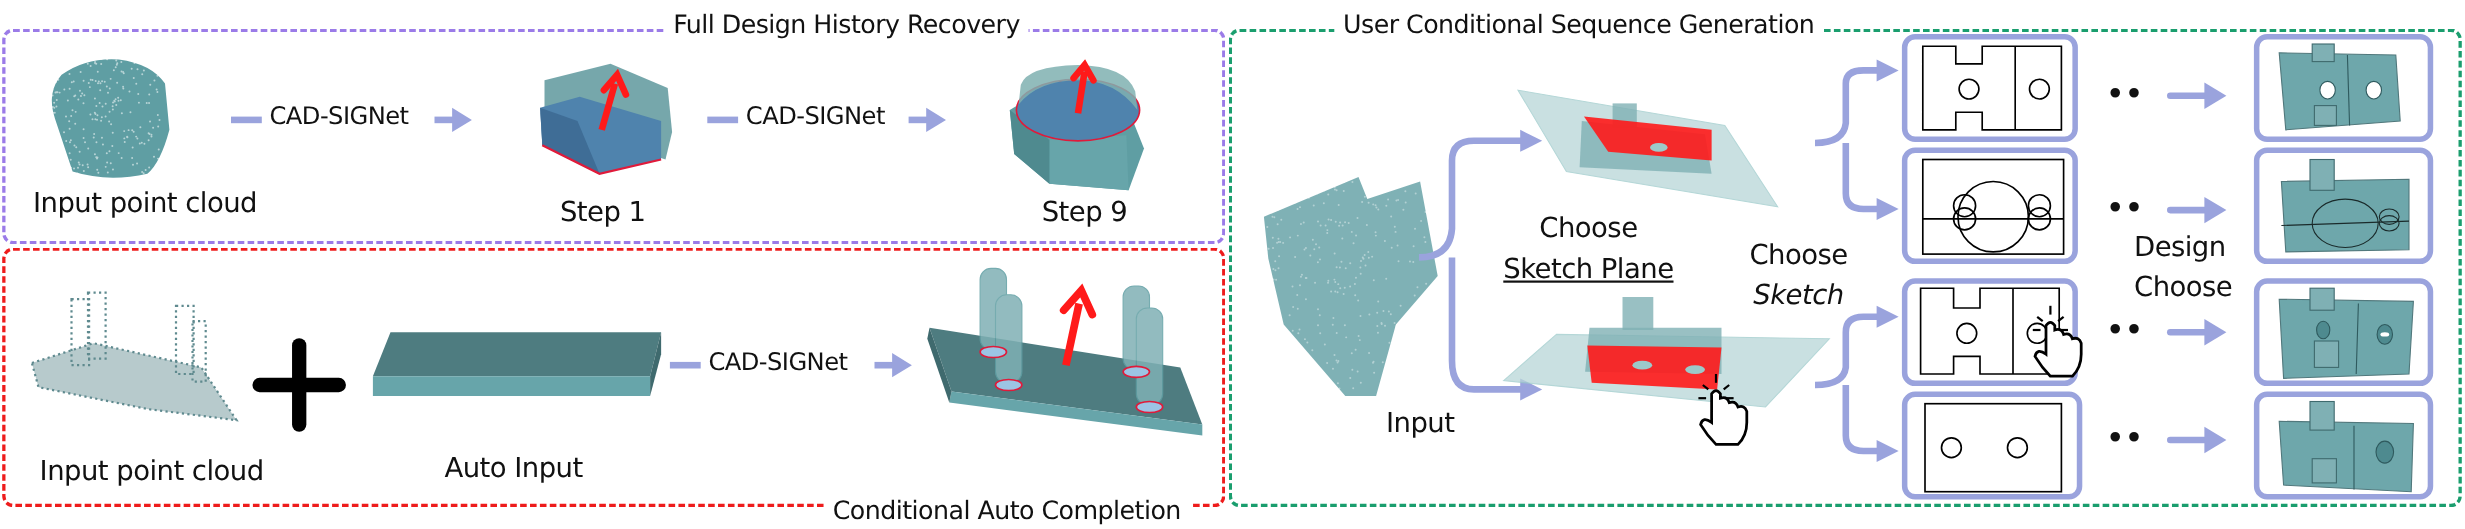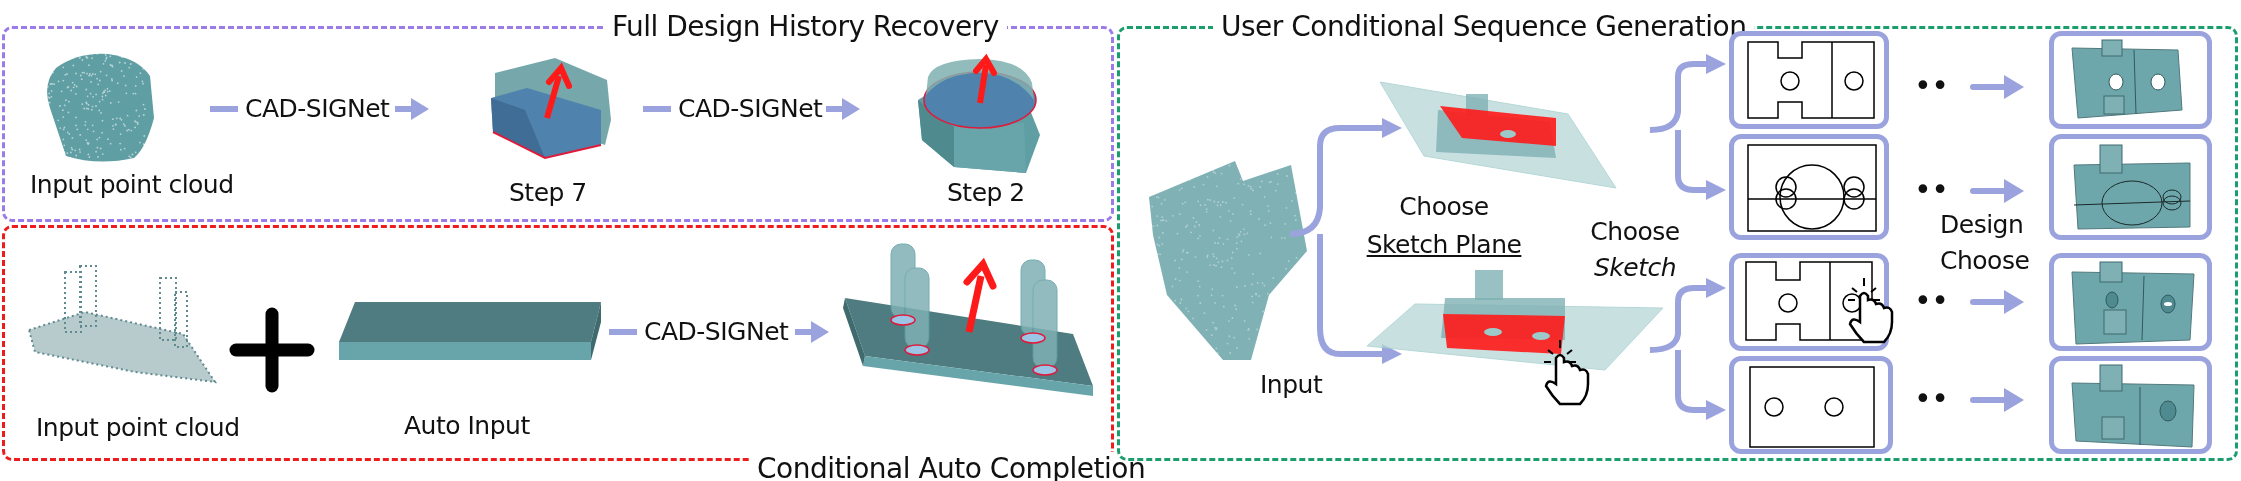--- a/index.html
+++ b/index.html
@@ -1,23 +1,23 @@
 <!DOCTYPE html>
 <html><head>
 <meta charset="utf-8">
 <style>
   html, body { margin: 0; padding: 0; background: #ffffff; }
   body { width: 2241px; height: 481px; position: relative; overflow: hidden;
          font-family: "DejaVu Sans", sans-serif; color: #111; }
   .lbl { position: absolute; font-size: 25px; white-space: nowrap; color: #111;
          font-family: "DejaVu Sans", sans-serif; letter-spacing: -0.5px; }
-  .title { position: absolute; font-size: 28px; background: #fff; padding: 0 8px;
+  .title { position: absolute; font-size: 23px; background: #fff; padding: 0 8px;
            white-space: nowrap; font-family: "DejaVu Sans", sans-serif; letter-spacing: -0.5px; }
   .box { position: absolute; border-style: dashed; border-width: 3px; border-radius: 10px; box-sizing: border-box; }
-  .cad { position: absolute; font-size: 25px; white-space: nowrap; letter-spacing: -0.5px; }
+  .cad { position: absolute; font-size: 22px; white-space: nowrap; letter-spacing: -0.5px; }
   svg { position: absolute; overflow: visible; }
   .thumb { position: absolute; border: 5px solid #9aa3dd; border-radius: 12px; box-sizing: border-box; background: #fff; }
   .center { text-align: center; }
 </style>
 </head>
 <body>
 
 <div class="box" style="left:2px; top:26px; width:1112px; height:196px; border-color:#9b7be8;"></div>
 <div class="title" style="left:604px; top:10px;">Full Design History Recovery</div>
 
@@ -298,42 +298,42 @@
 </svg>
 
 <svg style="left:485px; top:50px;" width="130" height="120">
   <polygon points="10,23 70,8 122,30 126,70 120,95 82,82 10,48" fill="#6fa2a6" opacity="0.95"></polygon>
   <polygon points="6,48 42,38 116,60 116,95 60,108 8,82" fill="#4f83ad"></polygon>
   <polygon points="6,48 40,60 60,108 8,82" fill="#3f6d96"></polygon>
   <polyline points="8,82 60,108 116,95" fill="none" stroke="#e01a3a" stroke-width="2"></polyline>
   <line x1="62" y1="68" x2="74" y2="26" stroke="#ff1a1a" stroke-width="6"></line>
   <path d="M64 32 L76 18 L84 36" fill="none" stroke="#ff1a1a" stroke-width="6" stroke-linecap="round"></path>
 </svg>
-<div class="lbl" style="left:509px; top:178px;">Step 7</div>
+<div class="lbl" style="left:509px; top:178px;">Step 1</div>
 
 <svg style="left:643px; top:102px;" width="30" height="14">
   <rect x="0" y="4" width="28" height="6" fill="#9aa3dd"></rect>
 </svg>
 <div class="cad" style="left:678px; top:94px;">CAD-SIGNet</div>
 <svg style="left:826px; top:96px;" width="36" height="26">
   <rect x="0" y="10" width="18" height="6" fill="#9aa3dd"></rect>
   <path d="M16 2 L34 13 L16 24 Z" fill="#9aa3dd"></path>
 </svg>
 
 <svg style="left:914px; top:55px;" width="130" height="125">
   <polygon points="4,45 28,30 110,40 126,80 112,118 40,112 8,85" fill="#5f9ea3"></polygon>
   <polygon points="40,72 110,68 112,118 40,112" fill="#67a5aa"></polygon>
   <polygon points="4,45 40,72 40,112 8,85" fill="#4f8a8f"></polygon>
   <ellipse cx="66" cy="45" rx="56" ry="28" fill="#4f83ad"></ellipse>
   <ellipse cx="66" cy="45" rx="56" ry="28" fill="none" stroke="#e01a3a" stroke-width="1.5"></ellipse>
   <path d="M14 22 Q20 5 66 4 Q110 5 118 28 L120 45 Q100 18 66 18 Q30 18 12 40 Z" fill="#7fb0b0" opacity="0.85"></path>
   <line x1="66" y1="48" x2="72" y2="10" stroke="#ff1a1a" stroke-width="6"></line>
   <path d="M62 16 L72 4 L80 18" fill="none" stroke="#ff1a1a" stroke-width="6" stroke-linecap="round"></path>
 </svg>
-<div class="lbl" style="left:947px; top:178px;">Step 2</div>
+<div class="lbl" style="left:947px; top:178px;">Step 9</div>
 
 <div class="box" style="left:2px; top:225px; width:1112px; height:236px; border-color:#ee1c1c;"></div>
 <div class="title" style="left:749px; top:441px;margin-top:11px;">Conditional Auto Completion</div>
 
 <svg style="left:25px; top:262px;" width="190" height="122">
   <g fill="none" stroke="#5f8a8f" stroke-width="2" stroke-dasharray="2 3">
     <rect x="40" y="10" width="16" height="60"></rect>
     <rect x="55" y="4" width="16" height="60"></rect>
     <rect x="135" y="16" width="16" height="62"></rect>
     <rect x="150" y="30" width="12" height="55"></rect>

